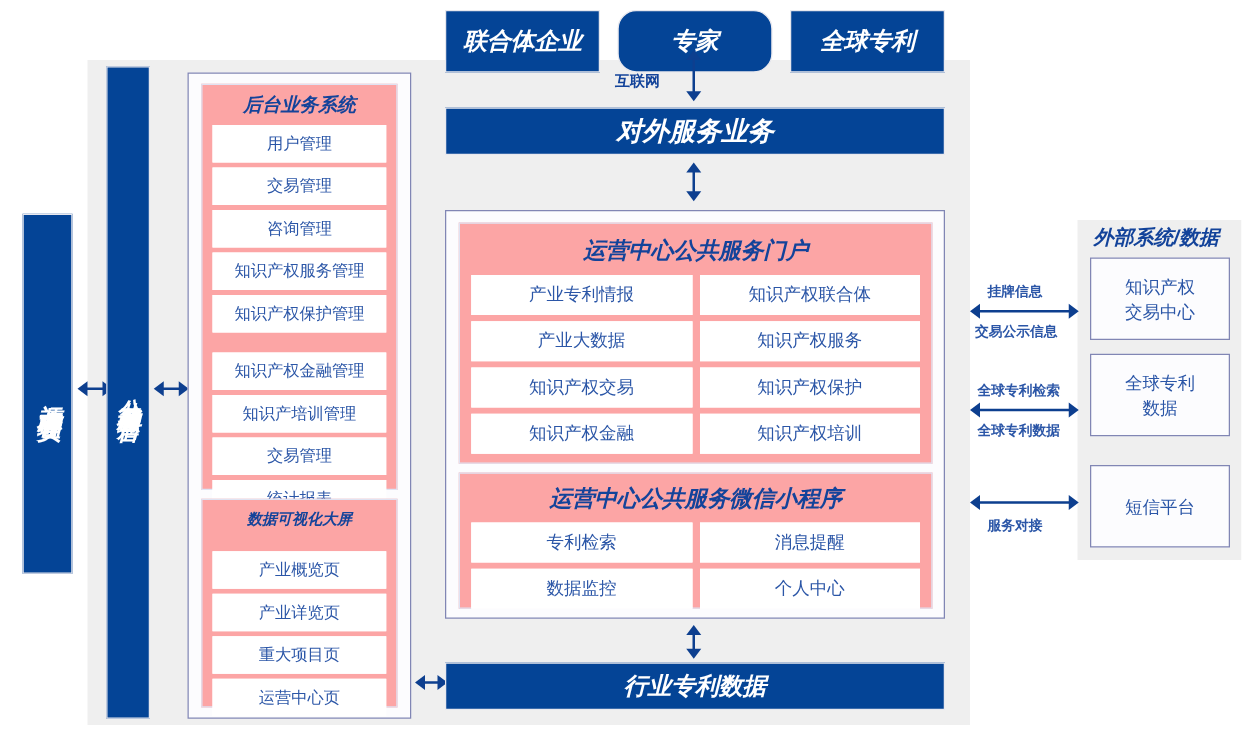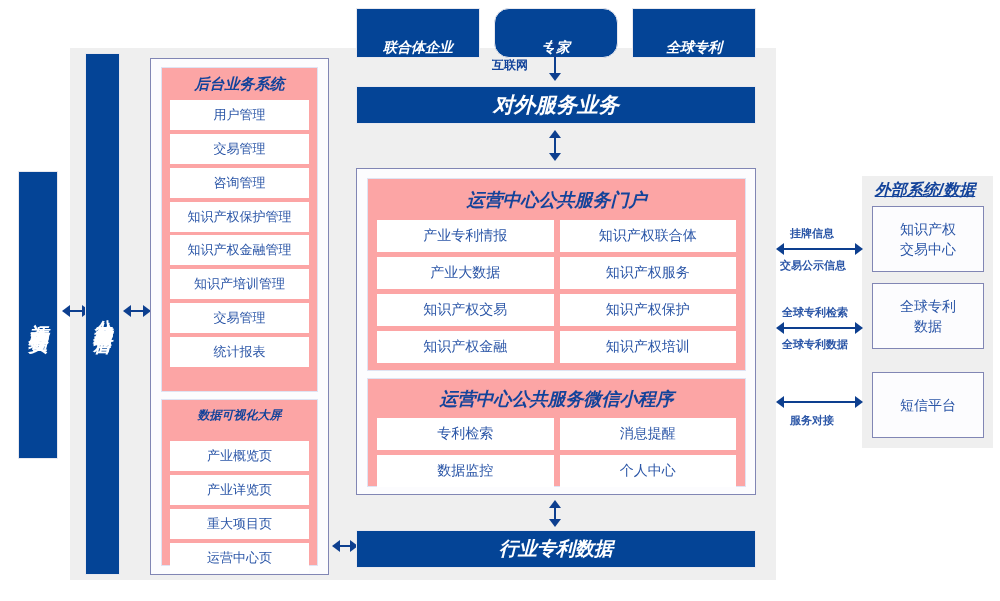--- a/index.html
+++ b/index.html
@@ -11,21 +11,21 @@
   .blue{background:#044496;color:#ffffff;display:flex;align-items:center;
         justify-content:center;font-weight:bold;font-style:italic;
         border:1px solid #e8e8ee;}
   .blue-v{writing-mode:vertical-rl;text-orientation:upright;letter-spacing:2px;}
 
   
   #canvas{left:70px;top:48px;width:706px;height:532px;background:#efefef;}
   #ext-panel{left:862px;top:176px;width:131px;height:272px;background:#efefef;}
 
   
-  .role{height:50px;font-size:14px;align-items:flex-end;}
+  .role{height:50px;font-size:19px;}
 
   
   .lav{background:#fcfcfe;border:1px solid #8186b4;}
   .inner{background:#fca5a5;border:1px solid #dfe3f3;}
 
   .sec-title{color:#13439a;font-weight:bold;font-style:italic;text-align:center;}
   .cell{background:#ffffff;border:1px solid #ffffff;color:#2b56a7;
         display:flex;align-items:center;justify-content:center;}
 
   
@@ -90,21 +90,22 @@
 <div class="abs ar-head ar-right" style="left:143px;top:305px;"></div>
 
 <div class="abs lav" style="left:150px;top:58px;width:179px;height:517px;">
 
   <div class="abs inner" style="left:10px;top:8px;width:157px;height:325px;">
     <div class="sec-title" style="font-size:15px;padding:7px 0 6px;">后台业务系统</div>
     <div id="backoffice-items" style="padding: 0px 8px;">
         <div class="cell" style="height: 28px; font-size: 13px; margin-bottom: 4px;">用户管理</div>
         <div class="cell" style="height: 28px; font-size: 13px; margin-bottom: 4px;">交易管理</div>
         <div class="cell" style="height: 28px; font-size: 13px; margin-bottom: 4px;">咨询管理</div>
-        <div class="cell" style="height: 28px; font-size: 13px; margin-bottom: 3px;">知识产权保护管理</div>
+        <div class="cell" style="height: 28px; font-size: 13px; margin-bottom: 4px;">知识产权服务管理</div>
+        <div class="cell" style="height: 28px; font-size: 13px; margin-bottom: 16px;">知识产权保护管理</div>
         <div class="cell" style="height: 28px; font-size: 13px; margin-bottom: 4px;">知识产权金融管理</div>
         <div class="cell" style="height: 28px; font-size: 13px; margin-bottom: 4px;">知识产培训管理</div>
         <div class="cell" style="height: 28px; font-size: 13px; margin-bottom: 4px;">交易管理</div>
         <div class="cell" style="height: 28px; font-size: 13px; margin-bottom: 4px;">统计报表</div>
       </div>
   </div>
 
   <div class="abs inner" style="left:10px;top:340px;width:157px;height:167px;">
     <div class="sec-title" style="font-size:12px;padding:7px 0 6px;">数据可视化大屏</div>
     <div id="bigscreen-items" style="padding: 11px 8px;">
@@ -148,21 +149,21 @@
 </div>
 
 <div class="abs ar-head ar-up" style="left:549px;top:500px;"></div>
 <div class="abs ar-line-v" style="left:554px;top:507px;height:13px;"></div>
 <div class="abs ar-head ar-down" style="left:549px;top:519px;"></div>
 
 <div class="abs blue" style="left:356px;top:530px;width:400px;height:38px;font-size:19px;">
   <span>行业专利数据</span>
 </div>
 
-<div class="abs sec-title" style="left:862px;top:180px;width:126px;font-size:16px;text-decoration:underline;">外部系统/数据</div>
+<div class="abs sec-title" style="left:862px;top:180px;width:126px;font-size:16px;">外部系统/数据</div>
 
 <div class="abs lav" style="left:872px;top:206px;width:112px;height:66px;flex-direction:column;display:flex;align-items:center;justify-content:center;color:#2b56a7;font-size:14px;line-height:20px;">
   <div>知识产权</div>
   <div>交易中心</div>
 </div>
 
 <div class="abs lav" style="left:872px;top:283px;width:112px;height:66px;flex-direction:column;display:flex;align-items:center;justify-content:center;color:#2b56a7;font-size:14px;line-height:20px;">
   <div>全球专利</div>
   <div>数据</div>
 </div>

